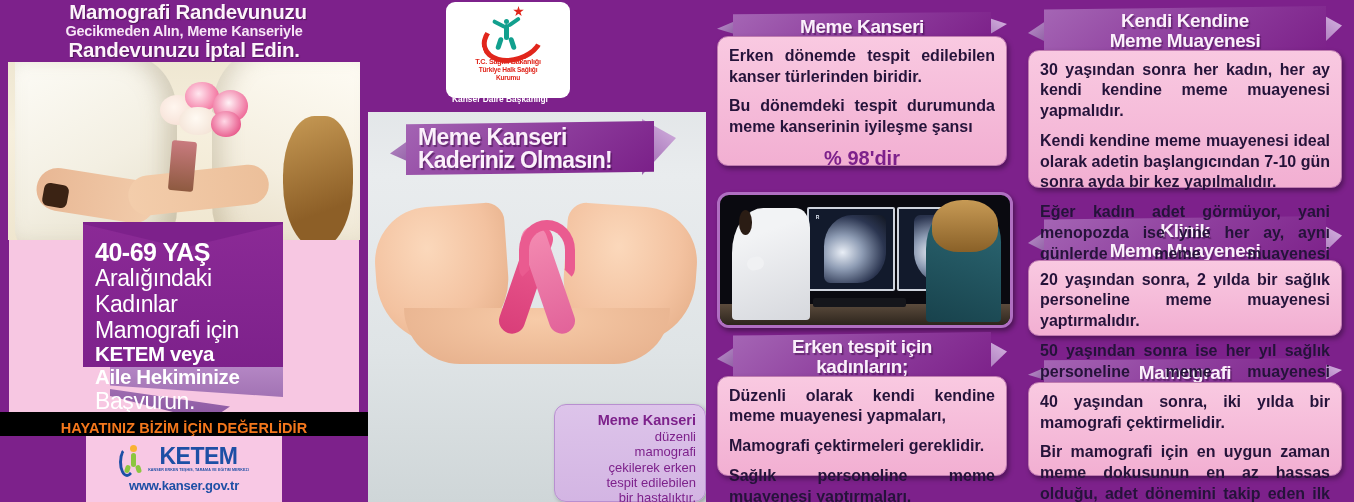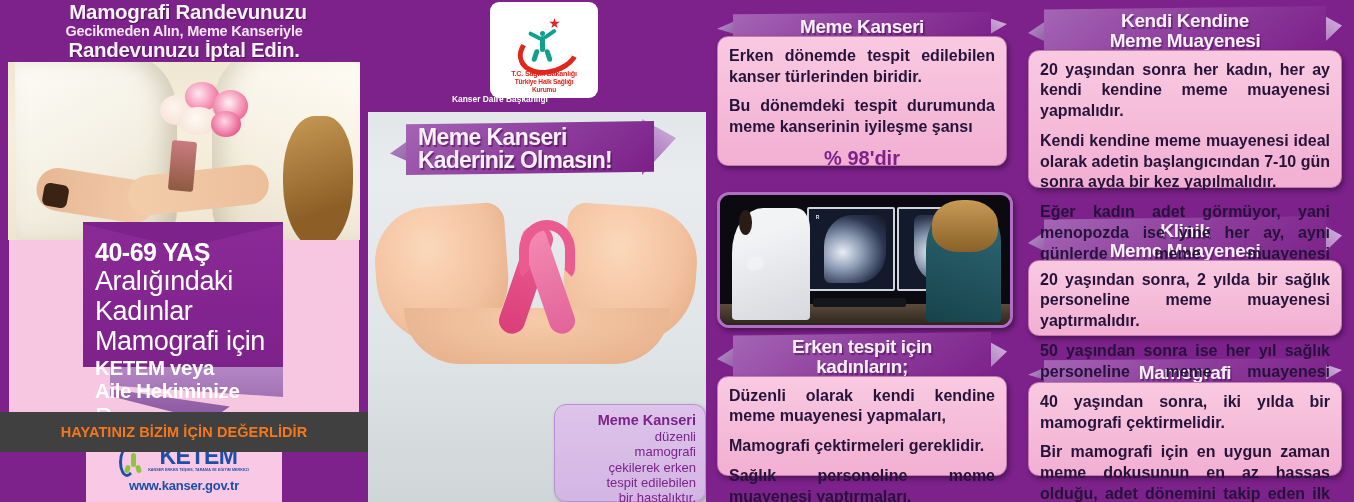--- a/index.html
+++ b/index.html
@@ -41,40 +41,40 @@
      background:linear-gradient(180deg,#8b2a96 0%,#7d218b 100%);z-index:4;
      clip-path:polygon(0 0,100% 0,100% 100%,0 100%);}
   #p1-box-notch{position:absolute;left:83px;top:222px;width:200px;height:26px;z-index:5;
      background:#7d218b;clip-path:polygon(0 0,100% 0,100% 8%,50% 100%,0 8%);}
   #p1-tailA{position:absolute;left:110px;top:367px;width:173px;height:30px;z-index:3;
      background:linear-gradient(180deg,#b486c4,#a273b4);clip-path:polygon(0 0,100% 0,100% 100%,0 62%);}
   #p1-tailB{position:absolute;left:110px;top:389px;width:120px;height:32px;z-index:3;
      background:linear-gradient(180deg,#9d6cb0,#8a55a0);clip-path:polygon(0 0,100% 55%,82% 100%,0 22%);}
   #p1-boxtext{position:absolute;left:95px;top:238px;width:182px;z-index:6;color:#fff;line-height:1.12;}
   .bx1{font-size:25px;font-weight:bold;letter-spacing:-.5px;}
-  .bx2{font-size:27px;letter-spacing:-.4px;}
+  .bx2{font-size:23px;letter-spacing:-.4px;}
   .bx3{font-size:20.5px;font-weight:bold;letter-spacing:-.4px;}
 
-  #p1-slogan{position:absolute;left:0;top:412px;width:368px;height:40px;background:#404040;
-     display:flex;align-items:center;justify-content:center;z-index:7;}
+  #p1-slogan{position:absolute;left:0;top:412px;width:368px;height:24px;background:#000000;
+     display:flex;align-items:flex-end;justify-content:center;z-index:7;}
   #p1-slogan span{color:#f4771c;font-size:14.5px;font-weight:bold;letter-spacing:.1px;}
   #p1-foot{position:absolute;left:86px;top:436px;width:196px;height:66px;background:#f8c8e4;z-index:6;
      display:flex;flex-direction:column;align-items:center;justify-content:center;}
   .ketem-row{display:flex;align-items:center;gap:3px;}
   .ketem-word{font-size:23px;font-weight:bold;color:#1d4fa5;letter-spacing:-.5px;line-height:.95;}
   .ketem-sub{font-size:3.6px;font-weight:bold;color:#1d4fa5;letter-spacing:.1px;text-align:center;}
   .ketem-url{font-size:13px;font-weight:bold;color:#1d4fa5;margin-top:5px;letter-spacing:-.2px;}
   .ketem-fig{position:relative;width:26px;height:28px;}
 
   
   #panel-mid{position:absolute;left:368px;top:0;width:338px;height:502px;overflow:hidden;
      background:linear-gradient(180deg,#d9dde0 0%,#e9ecee 35%,#dfe4e6 70%,#cfd6d8 100%);}
   #mid-topbar{position:absolute;left:0;top:0;width:338px;height:112px;background:#7d218b;}
-  #moh-card{position:absolute;left:78px;top:2px;width:108px;height:96px;background:#fff;border-radius:9px;
-     display:flex;flex-direction:column;align-items:center;justify-content:flex-start;padding-top:16px;box-sizing:border-box;margin-left:44px;}
+  #moh-card{position:absolute;left:78px;top:2px;width:124px;height:96px;background:#fff;border-radius:9px;
+     display:flex;flex-direction:column;align-items:center;justify-content:flex-start;padding-top:4px;box-sizing:border-box;}
   .moh-emblem{position:relative;width:62px;height:50px;}
   .moh-t1{font-size:7.2px;font-weight:bold;color:#e1261c;margin-top:1px;letter-spacing:-.2px;}
   .moh-t2{font-size:6.6px;font-weight:bold;color:#e1261c;line-height:1.15;text-align:center;letter-spacing:-.2px;}
   #moh-dept{position:absolute;left:0;top:94px;width:264px;text-align:center;color:#fff;font-size:8.4px;font-weight:bold;}
 
   #mid-banner{position:absolute;left:24px;top:117px;width:288px;height:62px;z-index:4;}
   #mid-banner .bn-body{position:absolute;left:14px;top:4px;width:248px;height:54px;
      background:linear-gradient(140deg,#a465b4 0%,#8d3d9c 52%,#7a1f88 100%);
      clip-path:polygon(0 6%,100% 0,100% 94%,0 100%);}
   #mid-banner .bn-wingL{position:absolute;left:-2px;top:18px;width:26px;height:30px;
@@ -319,21 +319,21 @@
     <div class="card" style="left:322px;top:6px;width:314px;">
       <div class="rh-wrap">
         <div class="rh-wingL"></div>
         <div class="rh-wingR"></div>
         <div class="rh-body">
           <div class="rh-text">Kendi Kendine</div>
           <div class="rh-text">Meme Muayenesi</div>
         </div>
       </div>
       <div class="pinkbox" style="height:138px;">
-        <p class="pb-p">20 yaşından sonra her kadın, her ay kendi kendine  meme muayenesi yapmalıdır.</p>
+        <p class="pb-p">30 yaşından sonra her kadın, her ay kendi kendine  meme muayenesi yapmalıdır.</p>
         <p class="pb-p">Kendi kendine meme muayenesi ideal olarak adetin başlangıcından 7-10 gün sonra ayda bir kez yapılmalıdır.</p>
         <p class="pb-p">Eğer kadın adet görmüyor, yani menopozda ise yine her ay, aynı günlerde meme muayenesi yapmalıdır.</p>
       </div>
     </div>
 
     <div class="card" style="left:322px;top:216px;width:314px;">
       <div class="rh-wrap">
         <div class="rh-wingL"></div>
         <div class="rh-wingR"></div>
         <div class="rh-body">

